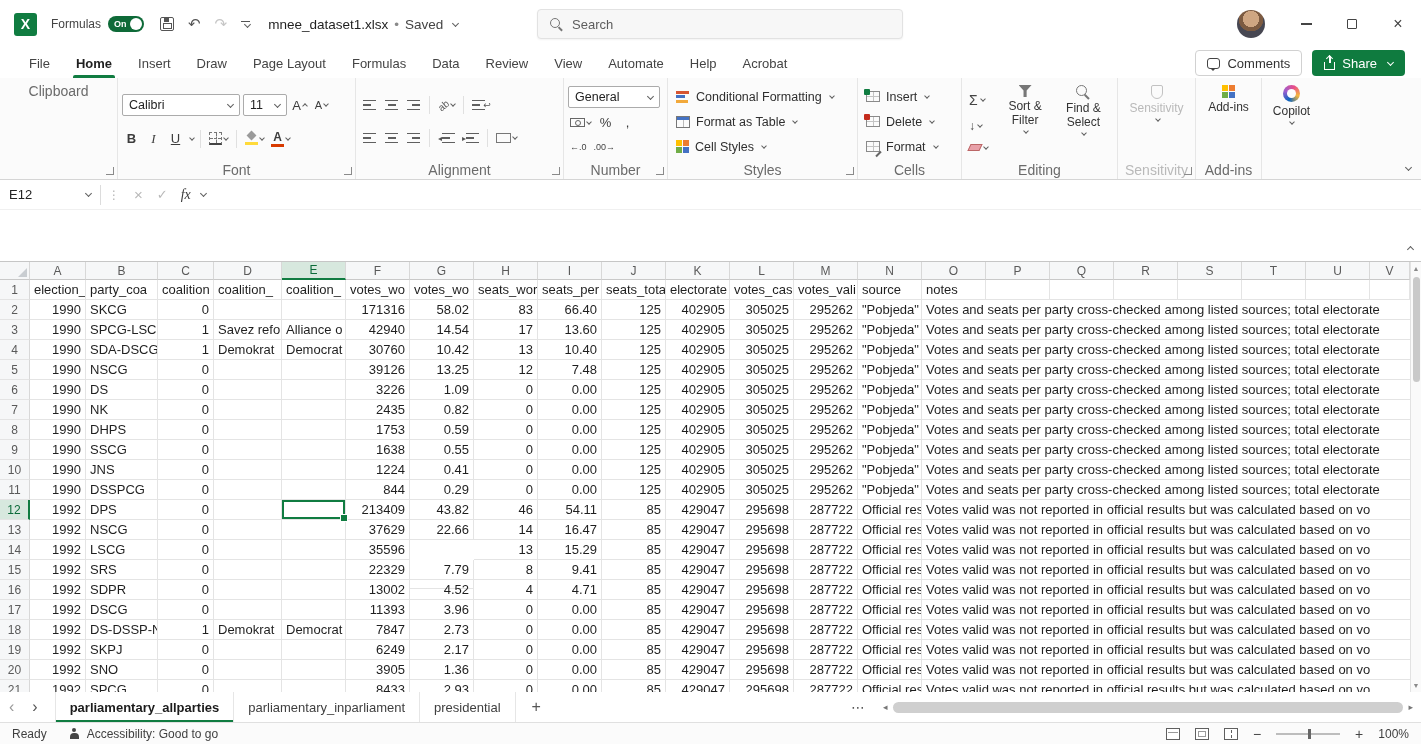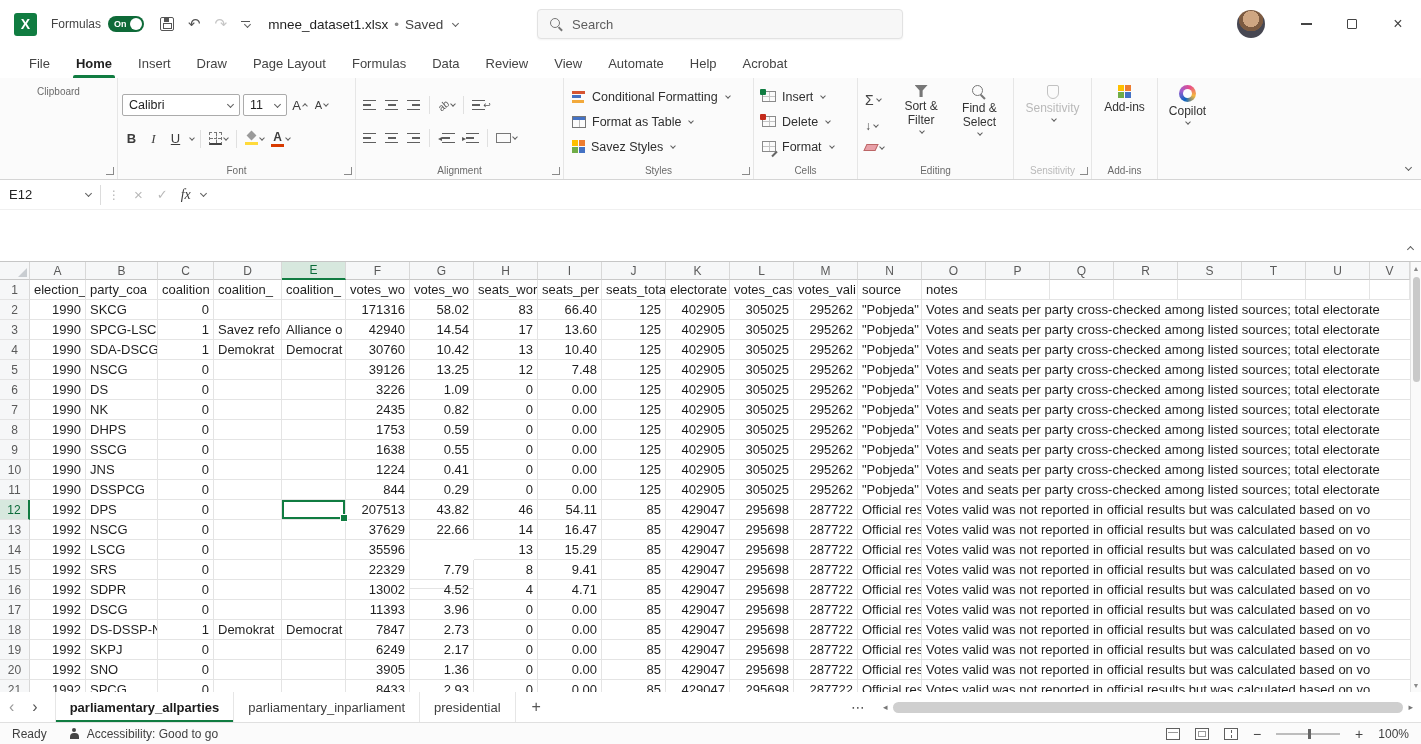--- a/index.html
+++ b/index.html
@@ -58,21 +58,21 @@
 .ic-share::before{content:"";position:absolute;left:4px;top:-6px;width:1.4px;height:7px;background:#fff}
 .ic-share::after{content:"";position:absolute;left:2px;top:-6px;width:4px;height:4px;border-left:1.4px solid #fff;border-top:1.4px solid #fff;transform:rotate(45deg)}
 
 
 .ribbon{height:102px;background:#fbfbfb;border-bottom:1px solid #d5d5d5;display:flex;position:relative;font-size:12px;color:#333;flex:none}
 .rgroup{position:relative;display:flex;flex-direction:column;padding:4px 4px 0;flex:none}
 .rgroup + .rgroup{border-left:1px solid #e6e6e6}
 .rg-body{flex:1;display:flex;align-items:flex-start;gap:2px}
 .rg-rows{flex:1;display:flex;flex-direction:column;justify-content:space-evenly;height:100%}
 .frow{display:flex;align-items:center;gap:3px}
-.rg-label{height:18px;display:flex;align-items:center;justify-content:center;font-size:10px;color:#6b6b6b}
+.rg-label{height:18px;display:flex;align-items:center;justify-content:center;font-size:14px;color:#6b6b6b}
 .launcher{position:absolute;right:3px;bottom:4px;width:8px;height:8px;border-right:1.3px solid #8a8a8a;border-bottom:1.3px solid #8a8a8a}
 .bigbtn{display:flex;flex-direction:column;align-items:center;gap:3px;padding:3px 5px;text-align:center;line-height:1.15;min-width:46px}
 .bigbtn .bl{white-space:normal}
 .minicol{display:flex;flex-direction:column;justify-content:space-evenly;height:100%}
 .sic{display:flex;align-items:center;gap:1px;padding:1px 3px;color:#555}
 .combo{height:22px;border:1px solid #ababab;background:#fff;border-radius:2px;display:flex;align-items:center;justify-content:space-between;padding:0 6px;font-size:12.5px;color:#222}
 .fbtn{min-width:19px;height:20px;display:flex;align-items:center;justify-content:center;font-size:13px;color:#3c3c3c;padding:0 2px}
 .fbtn.b{font-weight:bold}.fbtn.i{font-style:italic;font-family:"Liberation Serif",serif}.fbtn.u{text-decoration:underline}
 .cb{display:block;width:13px;height:3px;margin-top:1px}
 .ic-fontcolor{display:flex;flex-direction:column;align-items:center;font-size:12px;font-weight:bold;line-height:1}
@@ -247,20 +247,31 @@
         <div class="rtab">Draw</div>
         <div class="rtab">Page Layout</div>
         <div class="rtab">Formulas</div>
         <div class="rtab">Data</div>
         <div class="rtab">Review</div>
         <div class="rtab">View</div>
         <div class="rtab">Automate</div>
         <div class="rtab">Help</div>
         <div class="rtab">Acrobat</div>
       </div>
+    <div class="rtabs-right">
+      <div class="btn-comments">
+        <span class="ic-comment"></span>
+        <span>Comments</span>
+      </div>
+      <div class="btn-share">
+        <span class="ic-share"></span>
+        <span>Share</span>
+        <i class="chev wh"></i>
+      </div>
+    </div>
   </div>
 
   <div class="ribbon">
 
     <div class="rgroup" style="width:117px">
       <div class="rg-label">
           <span>Clipboard</span>
         </div>
       <span class="launcher"></span>
     </div>
@@ -393,40 +404,64 @@
               <i class="chev tiny"></i>
             </span>
         </div>
       </div>
       <div class="rg-label">
           <span>Alignment</span>
         </div>
       <span class="launcher"></span>
     </div>
 
+    <div class="rgroup" style="width:104px">
+      <div class="rg-rows">
+        <div class="combo" style="width:92px">
+            <span>General</span>
+            <i class="chev"></i>
+          </div>
+        <div class="frow">
+          <span class="fbtn">
+              <span class="ic-money"></span>
+              <i class="chev tiny"></i>
+            </span>
+          <span class="fbtn">%</span>
+          <span class="fbtn">,</span>
+        </div>
+        <div class="frow">
+          <span class="fbtn dec">←.0</span>
+          <span class="fbtn dec">.00→</span>
+        </div>
+      </div>
+      <div class="rg-label">
+          <span>Number</span>
+        </div>
+      <span class="launcher"></span>
+    </div>
 
     <div class="rgroup" style="width:190px">
       <div class="rg-rows">
         <div class="stylerow">
           <span class="ic-cf">
               <b></b>
               <b></b>
               <b></b>
             </span>
           <span>Conditional Formatting</span>
             <i class="chev tiny"></i>
         </div>
         <div class="stylerow">
           <span class="ic-ft"></span>
           <span>Format as Table</span>
             <i class="chev tiny"></i>
         </div>
         <div class="stylerow">
           <span class="quad"></span>
-          <span>Savez Styles</span>
+          <span>Cell Styles</span>
             <i class="chev tiny"></i>
         </div>
       </div>
       <div class="rg-label">
           <span>Styles</span>
         </div>
       <span class="launcher"></span>
     </div>
 
     <div class="rgroup" style="width:104px">
@@ -774,21 +809,21 @@
           <div class="gc" style="width: 64px;">"Pobjeda"</div>
           <div class="gc notes" style="width: 488px;">Votes and seats per party cross-checked among listed sources; total electorate</div>
         </div>
         <div class="grow">
           <div class="rn sel">12</div>
           <div class="gc num" style="width: 56px;">1992</div>
           <div class="gc" style="width: 72px;">DPS</div>
           <div class="gc num" style="width: 56px;">0</div>
           <div class="gc" style="width: 68px;"></div>
           <div class="gc active" style="width: 64px;"></div>
-          <div class="gc num" style="width: 64px;">207513</div>
+          <div class="gc num" style="width: 64px;">213409</div>
           <div class="gc num" style="width: 64px;">43.82</div>
           <div class="gc num" style="width: 64px;">46</div>
           <div class="gc num" style="width: 64px;">54.11</div>
           <div class="gc num" style="width: 64px;">85</div>
           <div class="gc num" style="width: 64px;">429047</div>
           <div class="gc num" style="width: 64px;">295698</div>
           <div class="gc num" style="width: 64px;">287722</div>
           <div class="gc" style="width: 64px;">Official results</div>
           <div class="gc notes" style="width: 488px;">Votes valid was not reported in official results but was calculated based on vo</div>
         </div>

